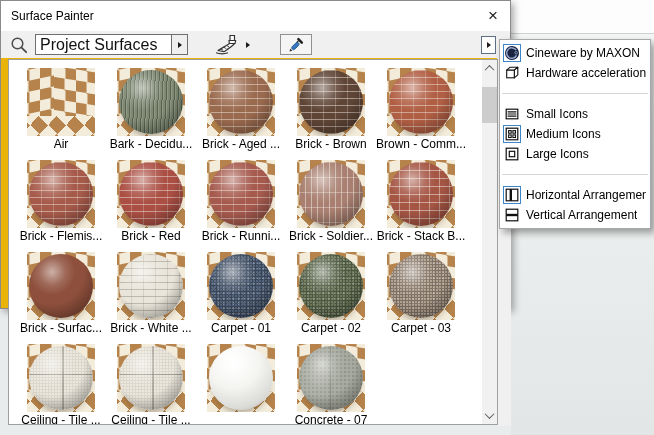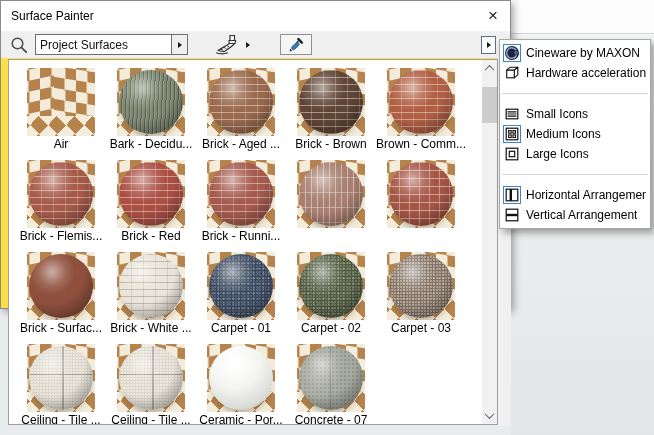--- a/index.html
+++ b/index.html
@@ -6,29 +6,29 @@
   body{
     width:654px;height:435px;position:relative;overflow:hidden;
     font-family:"Liberation Sans",sans-serif;background:#e9eced;
     -webkit-font-smoothing:antialiased;
   }
   
   .bg-top{position:absolute;left:511px;top:0;width:143px;height:33px;background:#fdfdfd;border-bottom:1px solid #cdd0d0;}
   .bg-right{position:absolute;left:511px;top:34px;width:143px;height:401px;background:linear-gradient(180deg,#f4f5f5,#e2e6e6);}
 
   
-  .dialog{position:absolute;left:0;top:0;width:511px;height:309px;background:#fde047;
+  .dialog{position:absolute;left:0;top:0;width:511px;height:309px;background:#eab308;
     border:1px solid #8a8a8a;box-shadow:3px 3px 7px rgba(0,0,0,.32);box-sizing:border-box;z-index:1;}
   .titlebar{height:30px;display:flex;align-items:center;padding-left:10px;background:#fff;}
   .title{font-size:12px;color:#000;}
   .close-btn{margin-left:auto;width:34px;height:30px;display:flex;align-items:center;justify-content:center;
     font-size:17px;color:#222;cursor:default;}
   .toolbar{height:27px;background:#f0f0f0;display:flex;align-items:center;padding:0 14px 0 9px;}
   .tb-input-wrap{display:flex;margin-left:7px;height:21px;box-sizing:border-box;}
-  .tb-input{width:136px;height:21px;border:1px solid #6e6e6e;border-right:none;font-size:12px;
+  .tb-input{width:136px;height:21px;border:1px solid #6e6e6e;border-right:none;font-size:16px;
     padding:0 4px;box-sizing:border-box;font-family:"Liberation Sans",sans-serif;color:#111;background:#fff;outline:none;}
   .tb-drop{width:17px;height:21px;border:1px solid #6e6e6e;background:#efefef;display:flex;
     align-items:center;justify-content:center;box-sizing:border-box;}
   .tri-r{width:0;height:0;border-left:5px solid #1a1a1a;border-top:4px solid transparent;border-bottom:4px solid transparent;}
   .tri-r.small{border-left-width:4px;border-top-width:3.5px;border-bottom-width:3.5px;}
   .brush-group{display:flex;align-items:center;margin-left:26px;gap:6px;}
   .eyedrop-btn{margin-left:30px;width:32px;height:21px;border:1px solid #919191;background:#f5f5f5;
     display:flex;align-items:center;justify-content:center;box-sizing:border-box;}
   .flyout-btn{margin-left:auto;width:15px;height:18px;border:1px solid #5f6e83;background:#fdfdfd;
     display:flex;align-items:center;justify-content:center;box-sizing:border-box;}
@@ -280,33 +280,35 @@
       <div class="room">
         <div class="wall-l"></div>
         <div class="wall-r"></div>
         <div class="floor"></div>
       </div>
       <div class="sphere m-soldier" style="background-color: rgb(168, 127, 112);">
         <div class="pat"></div>
         <div class="shade"></div>
       </div>
     </div>
+    <div class="tlabel">Brick - Soldier...</div>
   </div>
         <div class="tile">
     <div class="img">
       <div class="room">
         <div class="wall-l"></div>
         <div class="wall-r"></div>
         <div class="floor"></div>
       </div>
       <div class="sphere m-stack" style="background-color: rgb(165, 85, 68);">
         <div class="pat"></div>
         <div class="shade"></div>
       </div>
     </div>
+    <div class="tlabel">Brick - Stack B...</div>
   </div>
         <div class="tile">
     <div class="img">
       <div class="room">
         <div class="wall-l"></div>
         <div class="wall-r"></div>
         <div class="floor"></div>
       </div>
       <div class="sphere m-plain" style="background-color: rgb(142, 79, 60);">
         <div class="pat"></div>
@@ -404,21 +406,20 @@
       <div class="room">
         <div class="wall-l"></div>
         <div class="wall-r"></div>
         <div class="floor"></div>
       </div>
       <div class="sphere m-gloss" style="background-color: rgb(244, 244, 241);">
         <div class="pat"></div>
         <div class="shade"></div>
       </div>
     </div>
-    <div class="tlabel">Ceramic - Por...</div>
   </div>
         <div class="tile">
     <div class="img">
       <div class="room">
         <div class="wall-l"></div>
         <div class="wall-r"></div>
         <div class="floor"></div>
       </div>
       <div class="sphere m-concrete" style="background-color: rgb(167, 170, 159);">
         <div class="pat"></div>

